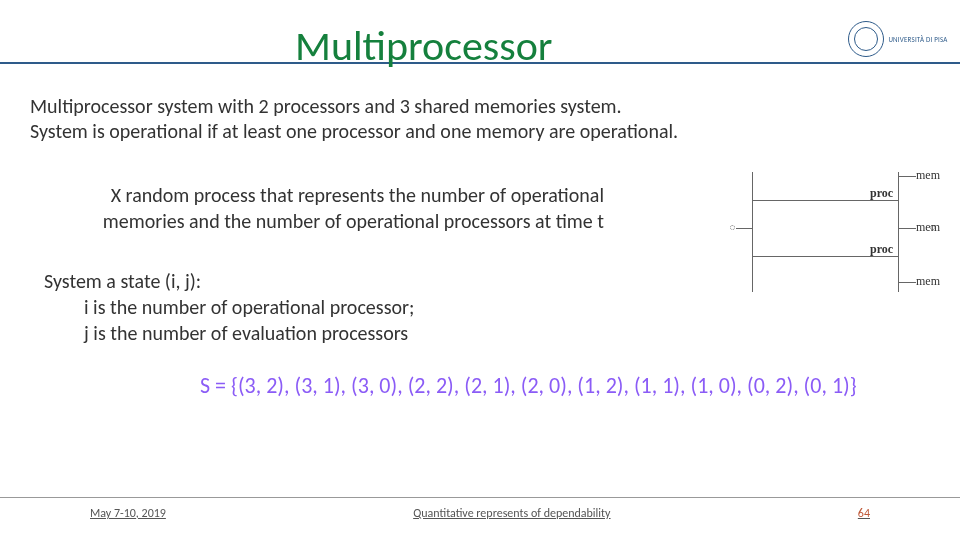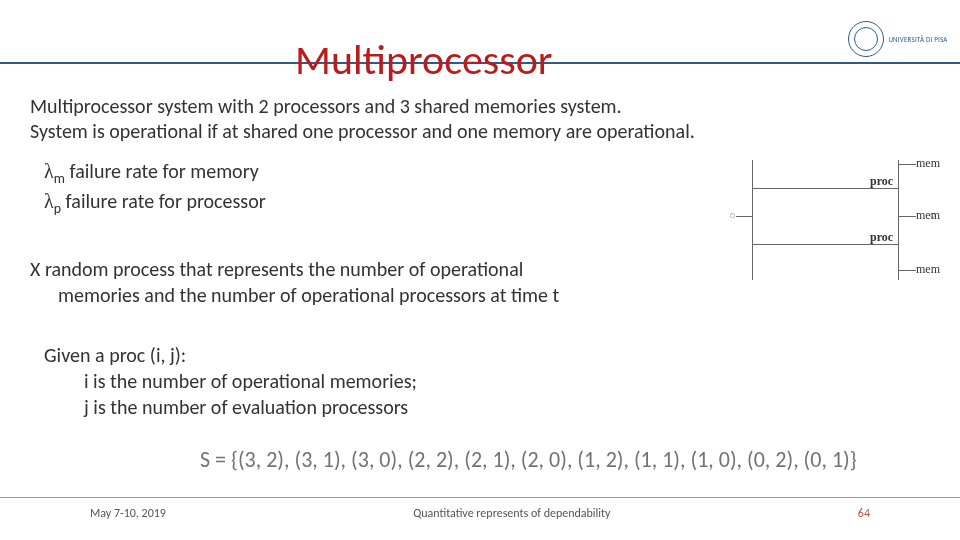--- a/index.html
+++ b/index.html
@@ -1,39 +1,39 @@
 <!DOCTYPE html>
 <html><head>
 <meta charset="utf-8">
 <style>
   * { margin: 0; padding: 0; box-sizing: border-box; }
   html, body { width: 960px; height: 540px; font-family: Calibri, "Segoe UI", sans-serif; background: #fff; color: #333; }
   .slide { position: relative; width: 960px; height: 540px; }
   .title-bar { position: absolute; top: 20px; left: 0; right: 0; height: 56px; }
   .title-rule { border: none; border-top: 2px solid #2e5b8a; margin-top: 42px; }
-  .title-text { position: absolute; top: 0; left: 295px; font-size: 42px; font-weight: 400; color: #b91c1c; margin-top: 14px; }
+  .title-text { position: absolute; top: 0; left: 295px; font-size: 42px; font-weight: 400; color: #15803d; }
   .logo-box { position: absolute; top: 10px; right: 12px; width: 100px; height: 58px; display: flex; align-items: center; justify-content: center; text-align: right; }
   .logo-box .seal { width: 36px; height: 36px; border: 1.5px solid #2e5b8a; border-radius: 50%; margin-right: 4px; position: relative; }
   .logo-box .seal::after { content:""; position:absolute; inset:5px; border:1px solid #2e5b8a; border-radius:50%; }
   .logo-box .uni { font-size: 7px; color: #2e5b8a; letter-spacing: 0.2px; }
   .content { position: absolute; top: 94px; left: 30px; right: 30px; }
   .para { font-size: 20px; color: #333; line-height: 1.25; }
   .rates { margin-top: 14px; margin-left: 14px; font-size: 20px; line-height: 1.3; }
   .rates .lambda { font-family: "Times New Roman", serif; }
   .sub { font-size: 0.7em; vertical-align: sub; }
-  .xproc { margin-top: 38px; margin-left: 0; font-size: 20px; line-height: 1.3; max-width: 560px; }
+  .xproc { margin-top: 38px; margin-left: 14px; font-size: 20px; line-height: 1.3; max-width: 560px; text-align: right; }
   .given { margin-top: 34px; margin-left: 14px; font-size: 20px; line-height: 1.3; }
   .given .indent { margin-left: 40px; }
-  .state-space { margin-top: 26px; margin-left: 170px; font-size: 22px; color: #737373; }
+  .state-space { margin-top: 26px; margin-left: 170px; font-size: 22px; color: #8b5cf6; }
   .footer { position: absolute; bottom: 20px; left: 0; right: 0; }
   .footer-rule { border: none; border-top: 1px solid #999; margin: 0 0 8px 0; }
-  .footer-row { display: flex; justify-content: space-between; font-size: 12px; color: #555; padding: 0 90px; }
+  .footer-row { display: flex; justify-content: space-between; font-size: 12px; color: #555; padding: 0 90px; text-decoration: underline; }
   .footer-row .pg { color: #c05a3a; text-align: right; }
   
-  .diagram { position: absolute; top: 152px; right: 18px; width: 212px; height: 138px; font-family: "Times New Roman", serif; font-size: 12px; color: #333; }
+  .diagram { position: absolute; top: 164px; right: 18px; width: 212px; height: 138px; font-family: "Times New Roman", serif; font-size: 12px; color: #333; }
   .bus { position: absolute; background: #666; }
   .bus.v { width: 1px; }
   .bus.h { height: 1px; }
   .node { position: absolute; width: 5px; height: 5px; border: 1px dotted #888; border-radius: 50%; }
   .lbl { position: absolute; font-size: 12px; }
 </style>
 </head>
 <body>
 
 <div class="slide">
@@ -43,39 +43,31 @@
     <hr class="title-rule">
   </div>
 
   <div class="logo-box">
     <div class="seal"></div>
     <div class="uni">UNIVERSITÀ DI PISA</div>
   </div>
 
   <div class="content">
     <div class="para">Multiprocessor system with  2 processors and 3 shared memories system.</div>
-    <div class="para">System is operational if at shared one processor and  one memory are operational.</div>
+    <div class="para">System is operational if at least one processor and  one memory are operational.</div>
 
-    <div class="rates">
-      <div>
-        <span class="lambda">λ</span><span class="sub">m</span><span> failure rate for memory</span>
-      </div>
-      <div>
-        <span class="lambda">λ</span><span class="sub">p</span><span> failure rate for processor</span>
-      </div>
-    </div>
 
     <div class="xproc">
       <div>X random process that represents the  number of operational</div>
       <div style="margin-left:28px">memories and the number of  operational processors at time t</div>
     </div>
 
     <div class="given">
-      <div>Given a proc (i, j):</div>
-      <div class="indent">i is the number of operational memories;</div>
+      <div>System a state (i, j):</div>
+      <div class="indent">i is the number of operational processor;</div>
       <div class="indent">j is the number of evaluation processors</div>
     </div>
 
     <div class="state-space">S = {(3, 2), (3, 1), (3, 0), (2, 2), (2, 1), (2, 0), (1, 2), (1, 1), (1, 0), (0, 2), (0, 1)}</div>
   </div>
 
   <div class="diagram">
 
     <div class="bus v" style="left:22px; top:8px; height:120px;"></div>
 

